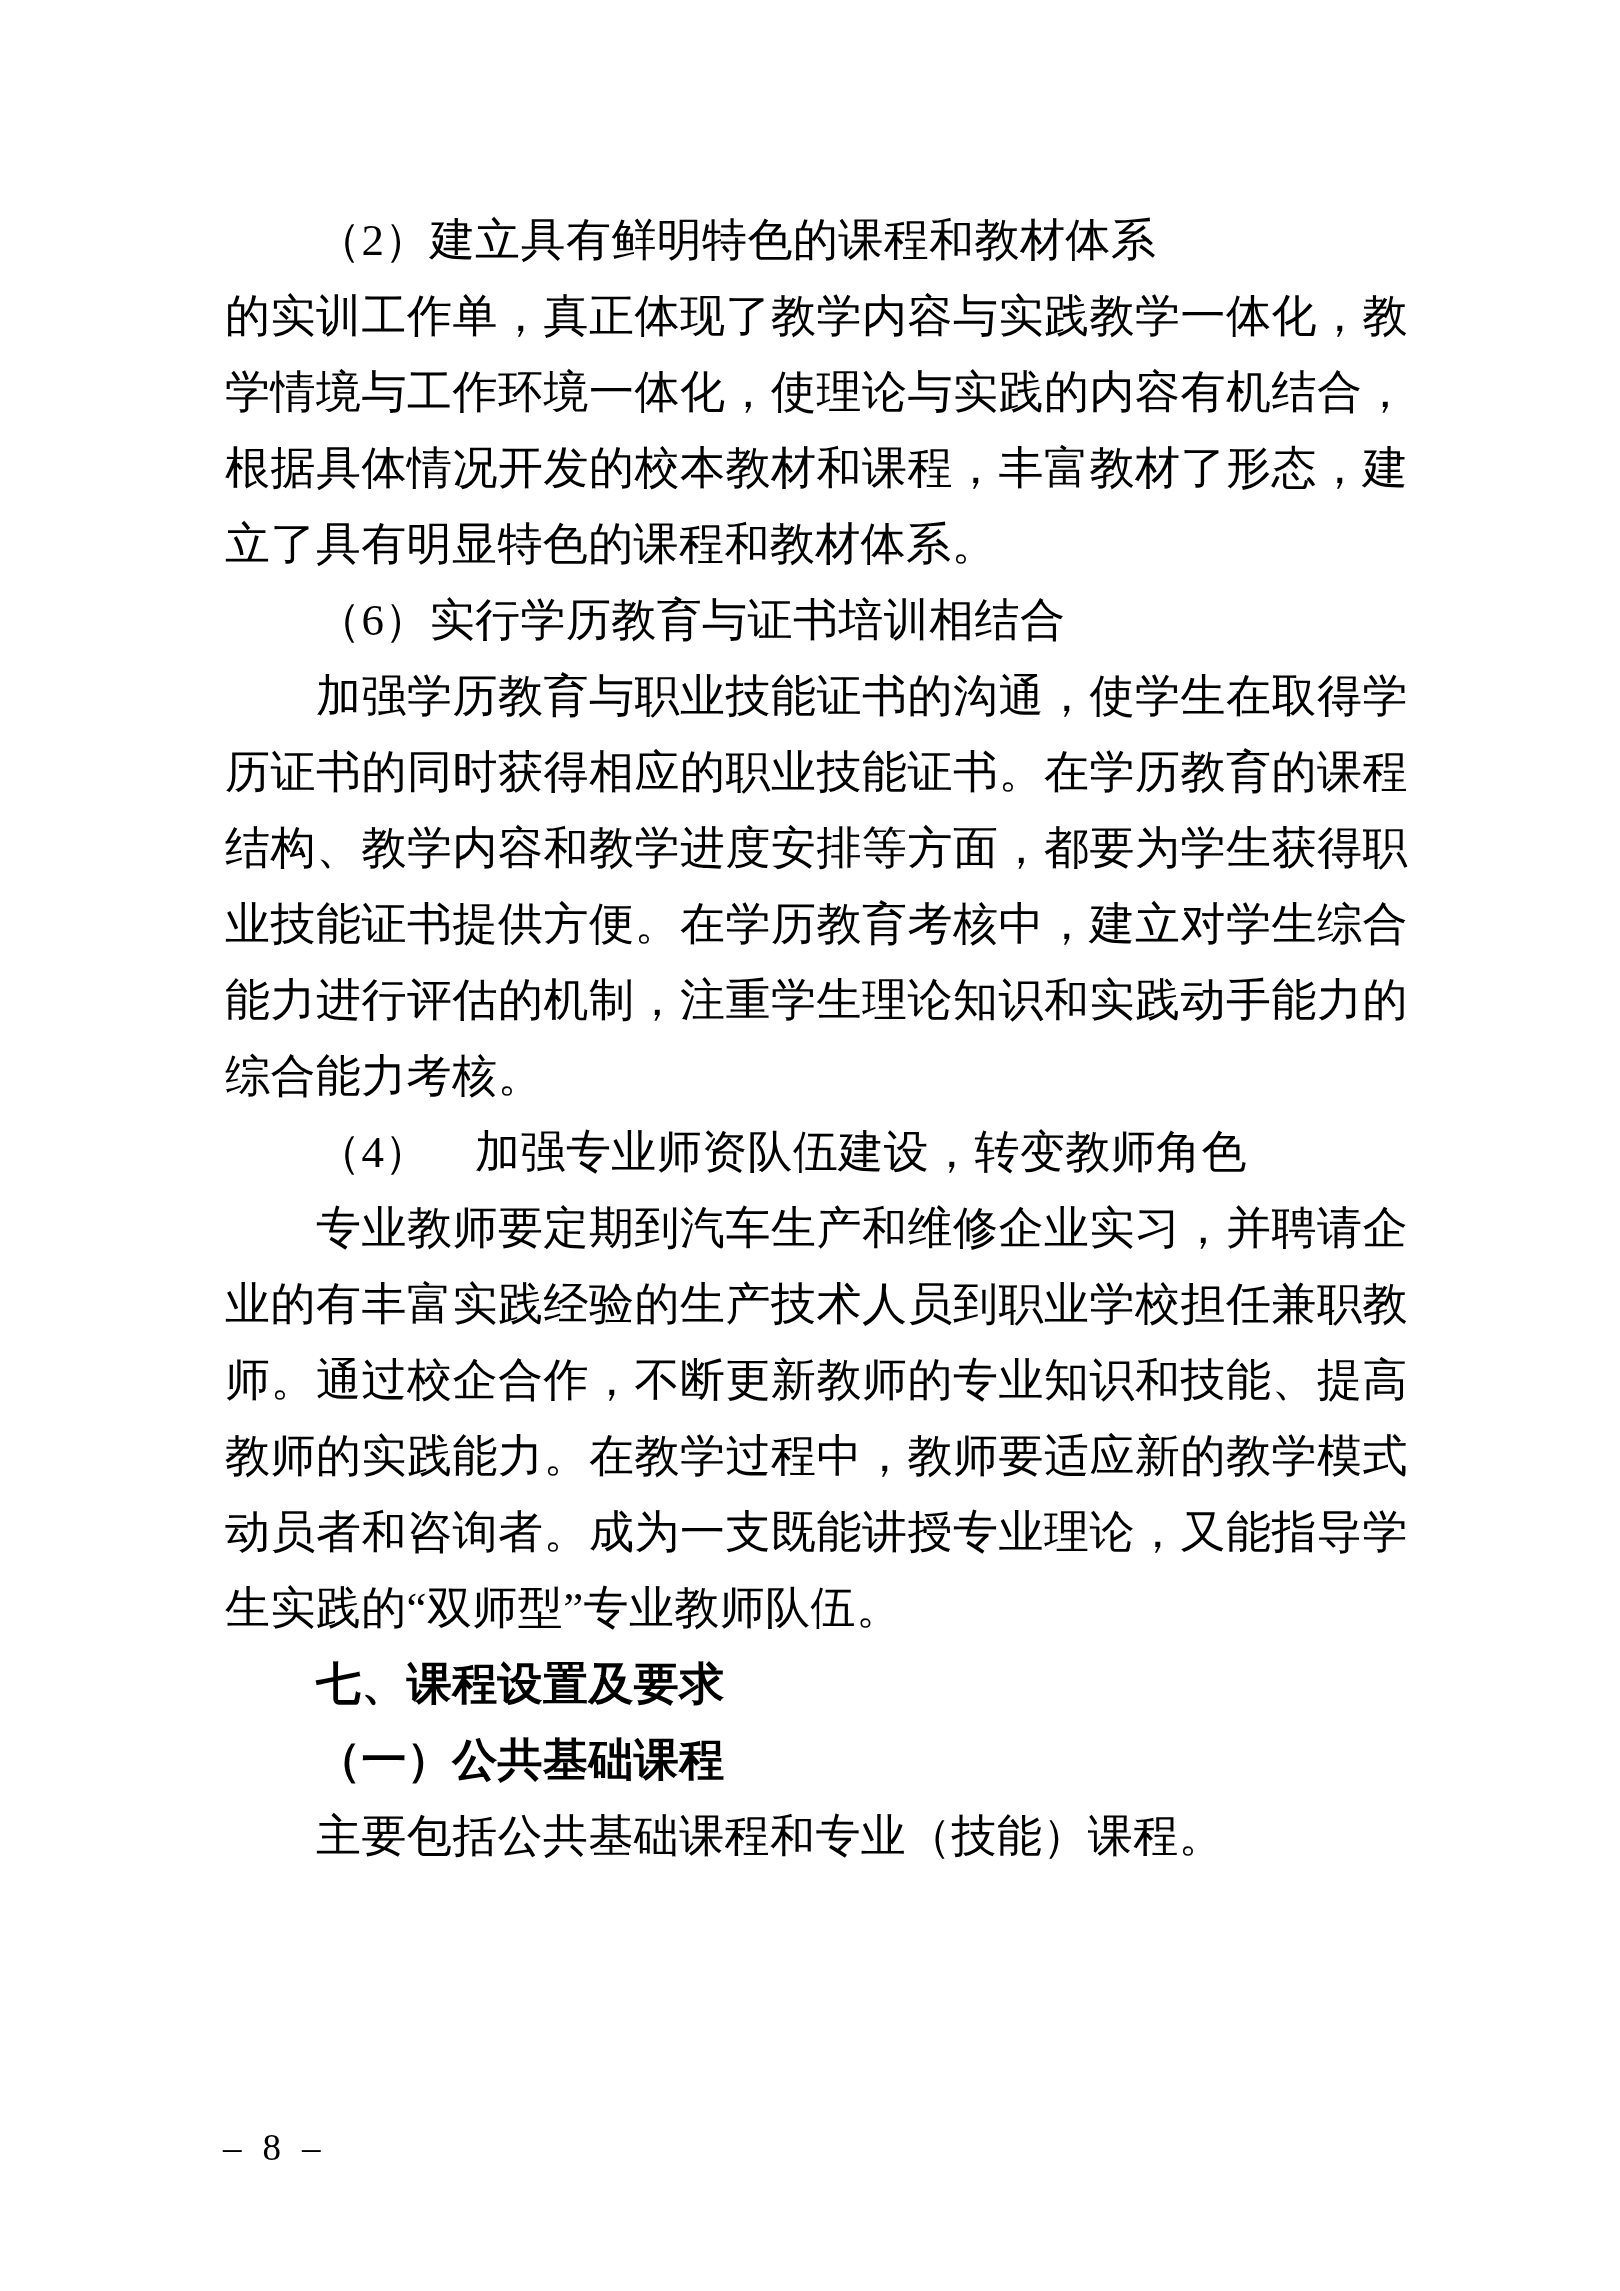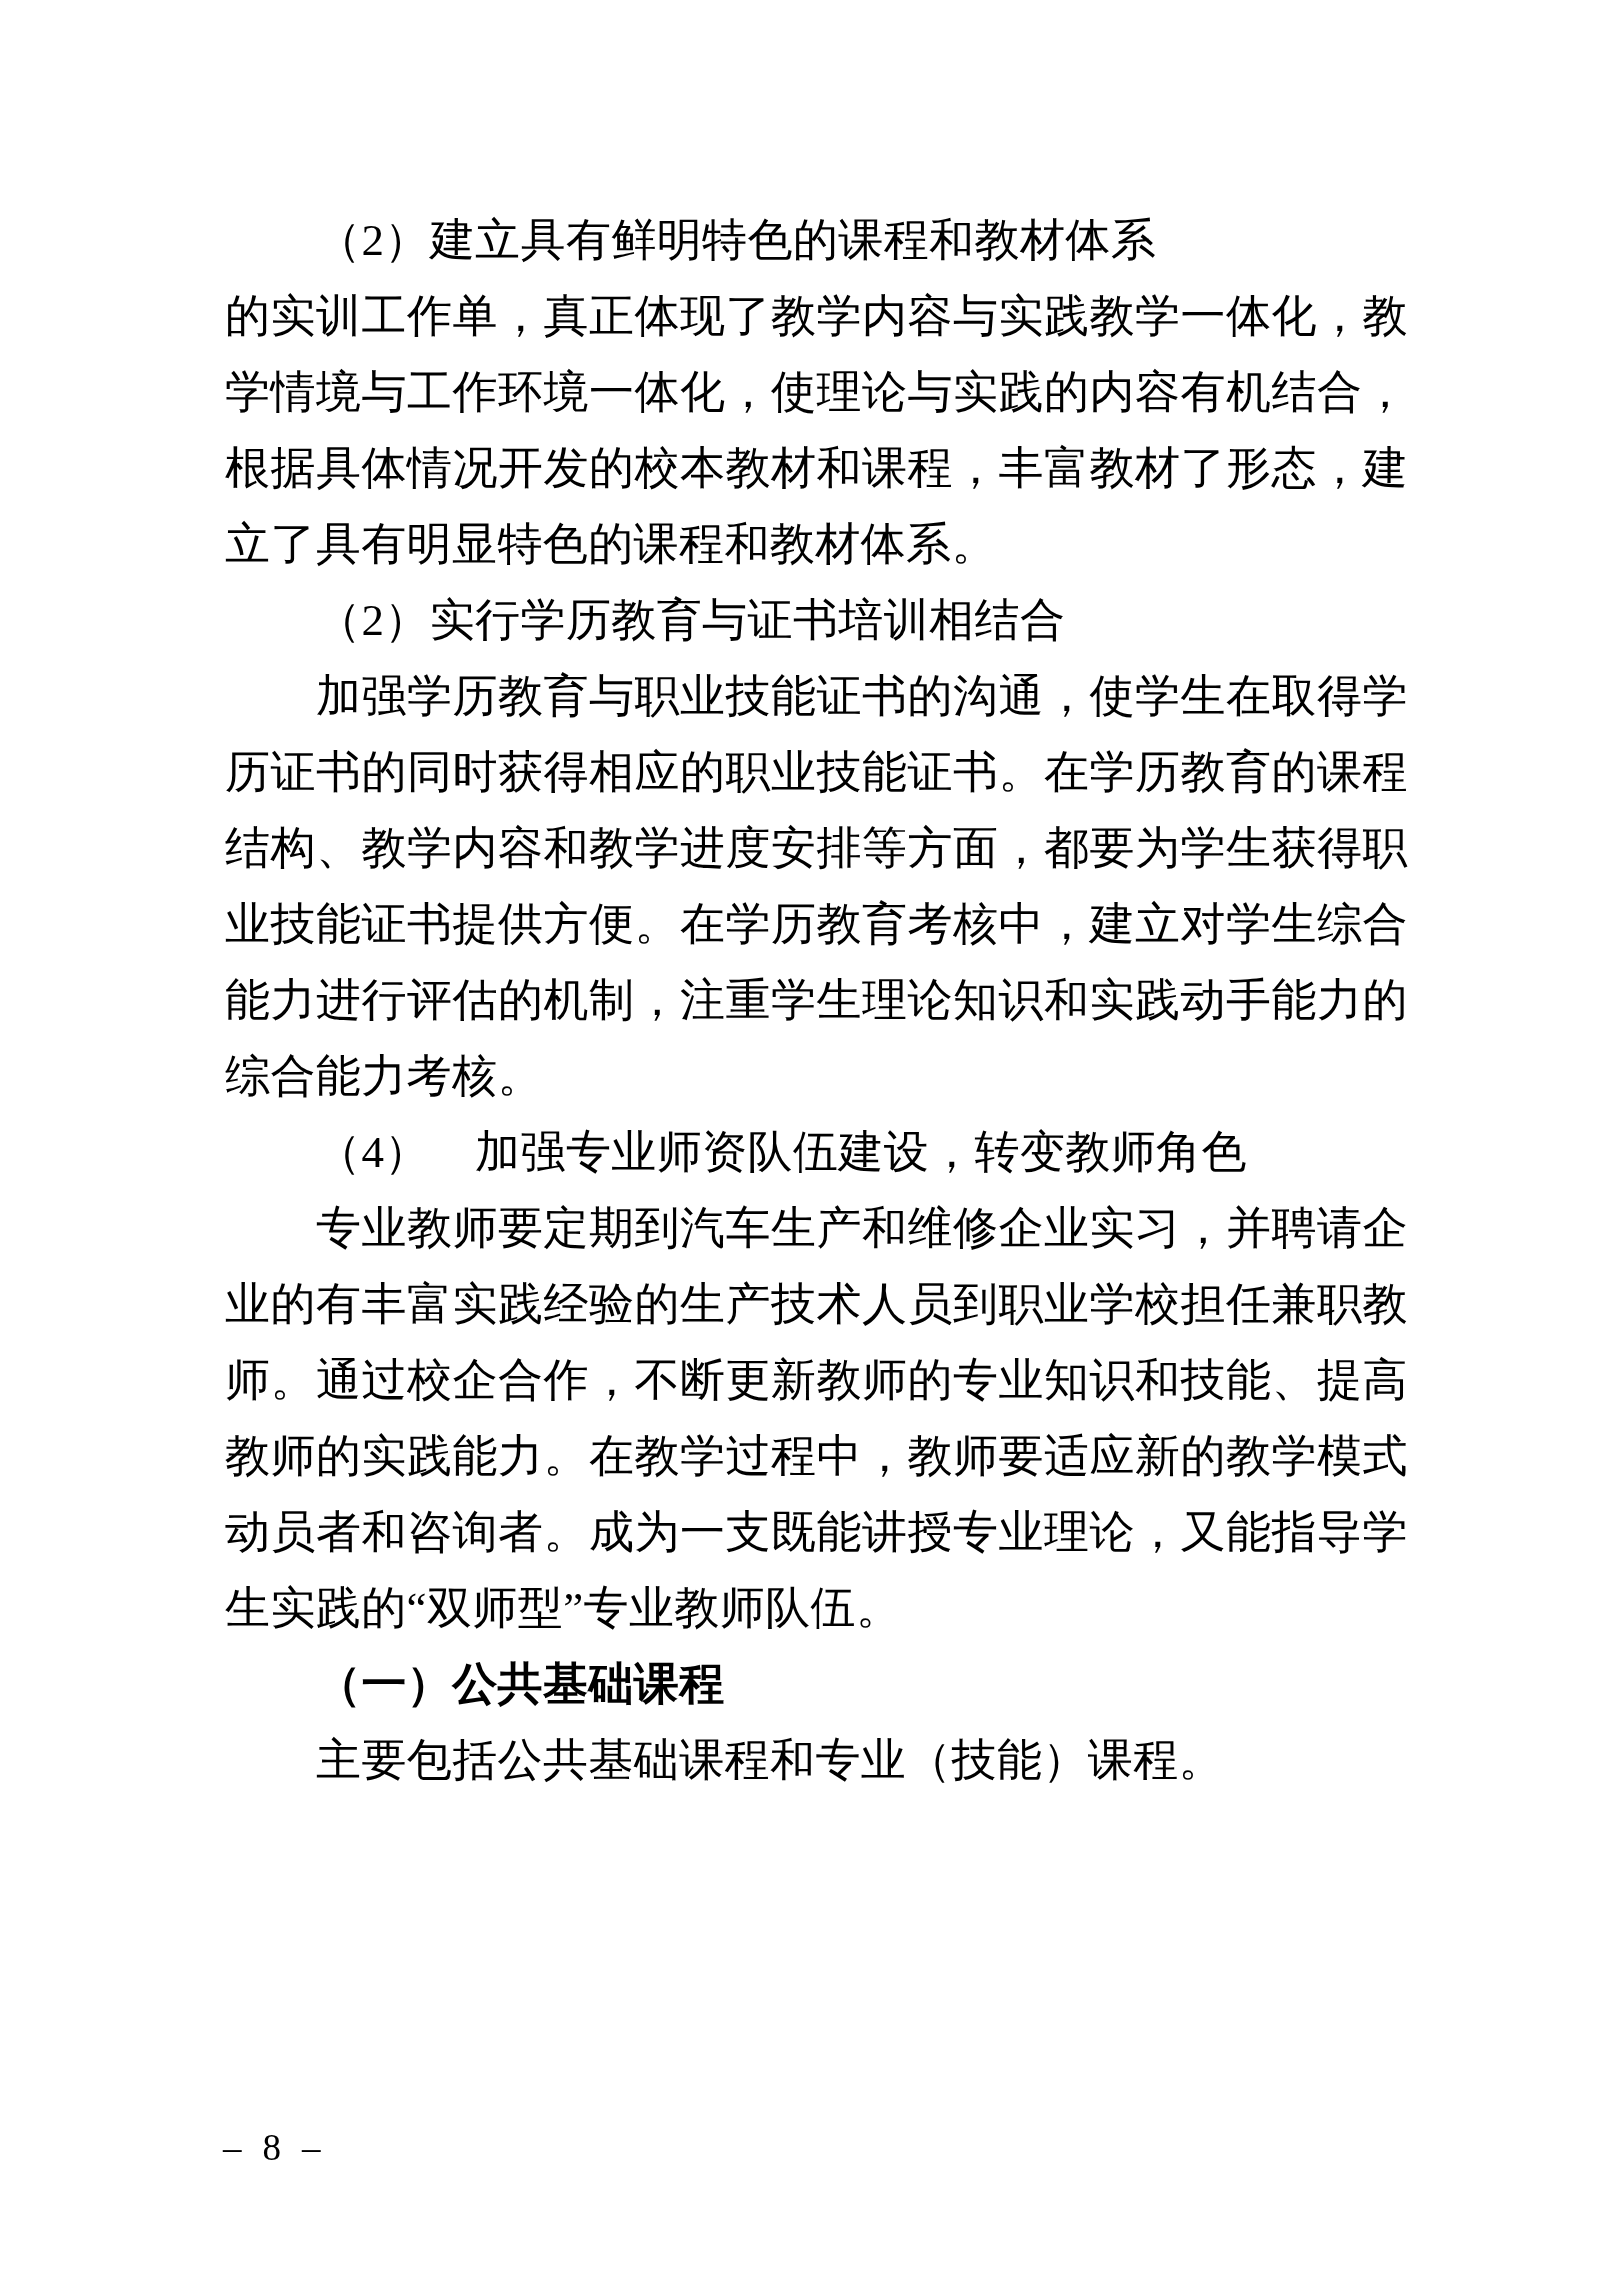--- a/index.html
+++ b/index.html
@@ -48,33 +48,34 @@
 </head>
 <body>
 
 <div class="page">
   <div class="content">
     <div class="line indent">（2）建立具有鲜明特色的课程和教材体系</div>
     <div class="line justify">的实训工作单，真正体现了教学内容与实践教学一体化，教</div>
     <div class="line justify">学情境与工作环境一体化，使理论与实践的内容有机结合，</div>
     <div class="line justify">根据具体情况开发的校本教材和课程，丰富教材了形态，建</div>
     <div class="line">立了具有明显特色的课程和教材体系。</div>
-    <div class="line indent">（2）实行学历教育与证书培训相结合</div>
+    <div class="line indent">（6）实行学历教育与证书培训相结合</div>
     <div class="line indent justify">加强学历教育与职业技能证书的沟通，使学生在取得学</div>
     <div class="line justify">历证书的同时获得相应的职业技能证书。在学历教育的课程</div>
     <div class="line justify">结构、教学内容和教学进度安排等方面，都要为学生获得职</div>
     <div class="line justify">业技能证书提供方便。在学历教育考核中，建立对学生综合</div>
     <div class="line justify">能力进行评估的机制，注重学生理论知识和实践动手能力的</div>
     <div class="line">综合能力考核。</div>
     <div class="line indent">（4）　加强专业师资队伍建设，转变教师角色</div>
     <div class="line indent justify">专业教师要定期到汽车生产和维修企业实习，并聘请企</div>
     <div class="line justify">业的有丰富实践经验的生产技术人员到职业学校担任兼职教</div>
     <div class="line justify">师。通过校企合作，不断更新教师的专业知识和技能、提高</div>
     <div class="line justify">教师的实践能力。在教学过程中，教师要适应新的教学模式</div>
     <div class="line justify">动员者和咨询者。成为一支既能讲授专业理论，又能指导学</div>
     <div class="line">生实践的“双师型”专业教师队伍。</div>
+    <div class="line indent h-black">七、课程设置及要求</div>
     <div class="line indent h-kai">（一）公共基础课程</div>
     <div class="line indent">主要包括公共基础课程和专业（技能）课程。</div>
   </div>
 
   <div class="footer">– 8 –</div>
 </div>
 
 
 </body></html>

